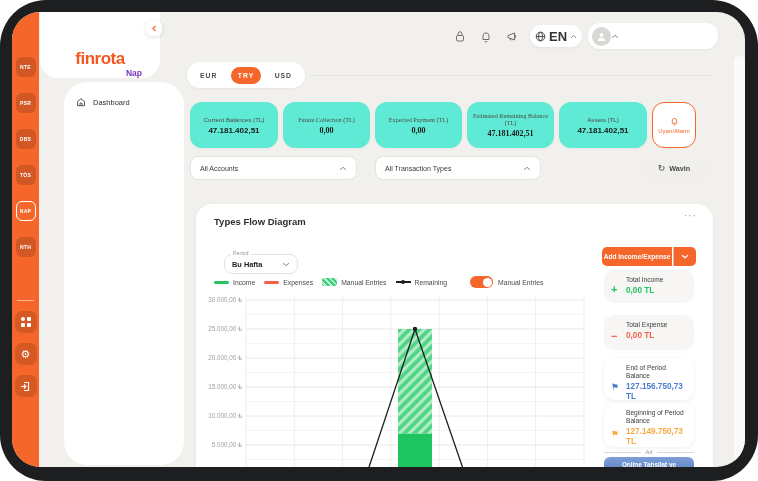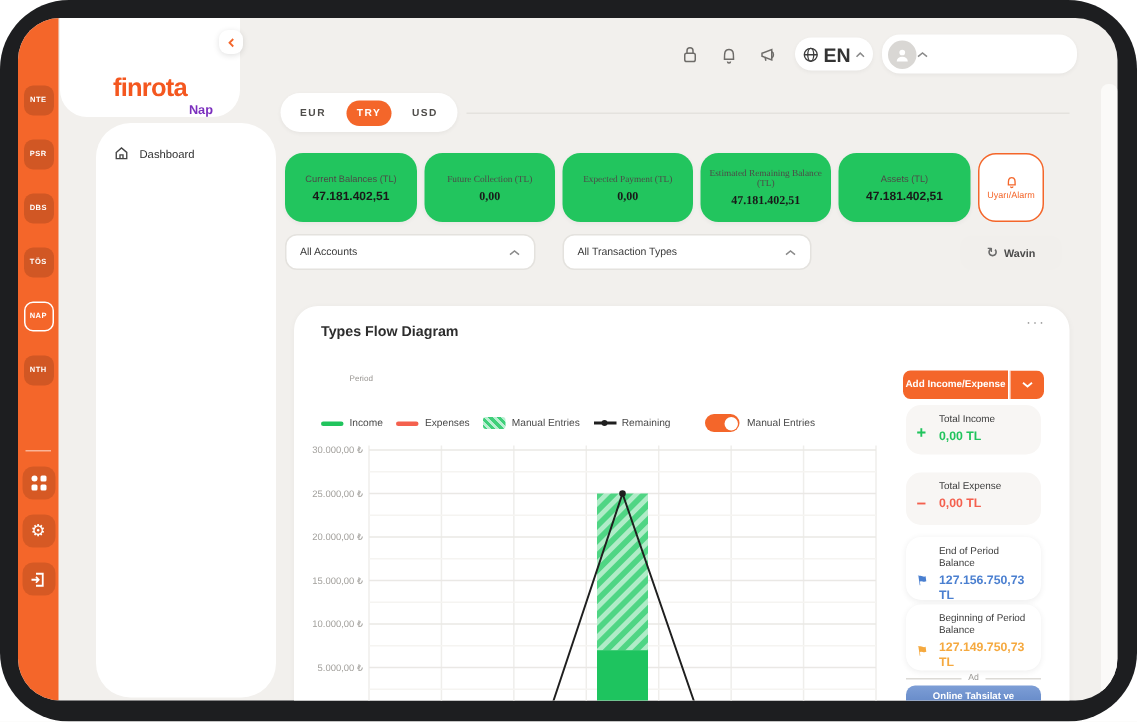--- a/index.html
+++ b/index.html
@@ -48,21 +48,21 @@
 
   
   .currency-pill { position:absolute; left:175px; top:50px; width:118px; height:26px; background:#fff; border-radius:14px;
                    display:flex; align-items:center; justify-content:space-between; padding:0 6px; box-shadow:0 1px 3px rgba(0,0,0,0.05); }
   .cur-tab { font-size:6.8px; font-weight:bold; color:#4f4d4a; letter-spacing:1px; padding:5px 7px; }
   .cur-tab.active { background:#f4662a; color:#fff; border-radius:9px; }
   .tabs-rule { position:absolute; left:299px; top:63px; width:402px; height:1px; background:#e4e2de; }
 
   
   .cards-row { position:absolute; left:178px; top:90px; width:506px; height:46px; display:flex; gap:5px; }
-  .sum-card { background:#22c55e; border-radius:12px; display:flex; flex-direction:column; align-items:center;
+  .sum-card { background:#5eead4; border-radius:12px; display:flex; flex-direction:column; align-items:center;
               justify-content:center; gap:3px; box-shadow:0 1px 3px rgba(0,0,0,0.04); }
   .sum-title { font-size:6.2px; color:#4c4a47; text-align:center; padding:0 4px; }
   .sum-value { font-size:8px; font-weight:bold; color:#191919; }
   .w88{width:88px;} .w87{width:87px;font-family:Liberation Serif, serif;}
   .alarm-card { width:44px; background:#fff; border:1.5px solid #f4662a; border-radius:12px; display:flex;
                 flex-direction:column; align-items:center; justify-content:center; gap:2px; }
   .alarm-label { font-size:6px; color:#f4662a; }
 
   
   .select-box { position:absolute; top:144px; height:24px; background:#fff; border:1px solid #e4e2de; border-radius:8px;
@@ -266,20 +266,26 @@
     </div>
     <div class="update-btn">
       <span class="refresh-glyph">↻</span>
       <span>Wavin</span>
     </div>
 
     <div class="panel">
       <div class="panel-title">Types Flow Diagram</div>
       <div class="panel-menu">···</div>
 
+      <div class="period-select">
+        <span class="period-value">Bu Hafta</span>
+        <svg class="chev" width="8" height="5" viewBox="0 0 8 5">
+          <path d="M1 1.2 L4 3.7 L7 1.2" fill="none" stroke="#8a8a8a" stroke-width="1"></path>
+        </svg>
+      </div>
       <div class="period-label">Period</div>
 
       <div class="add-btn">Add Income/Expense</div>
       <div class="add-split">
         <svg width="8" height="5" viewBox="0 0 8 5">
           <path d="M1 1.2 L4 3.7 L7 1.2" fill="none" stroke="#fff" stroke-width="1.2"></path>
         </svg>
       </div>
 
       <div class="legend-row">

